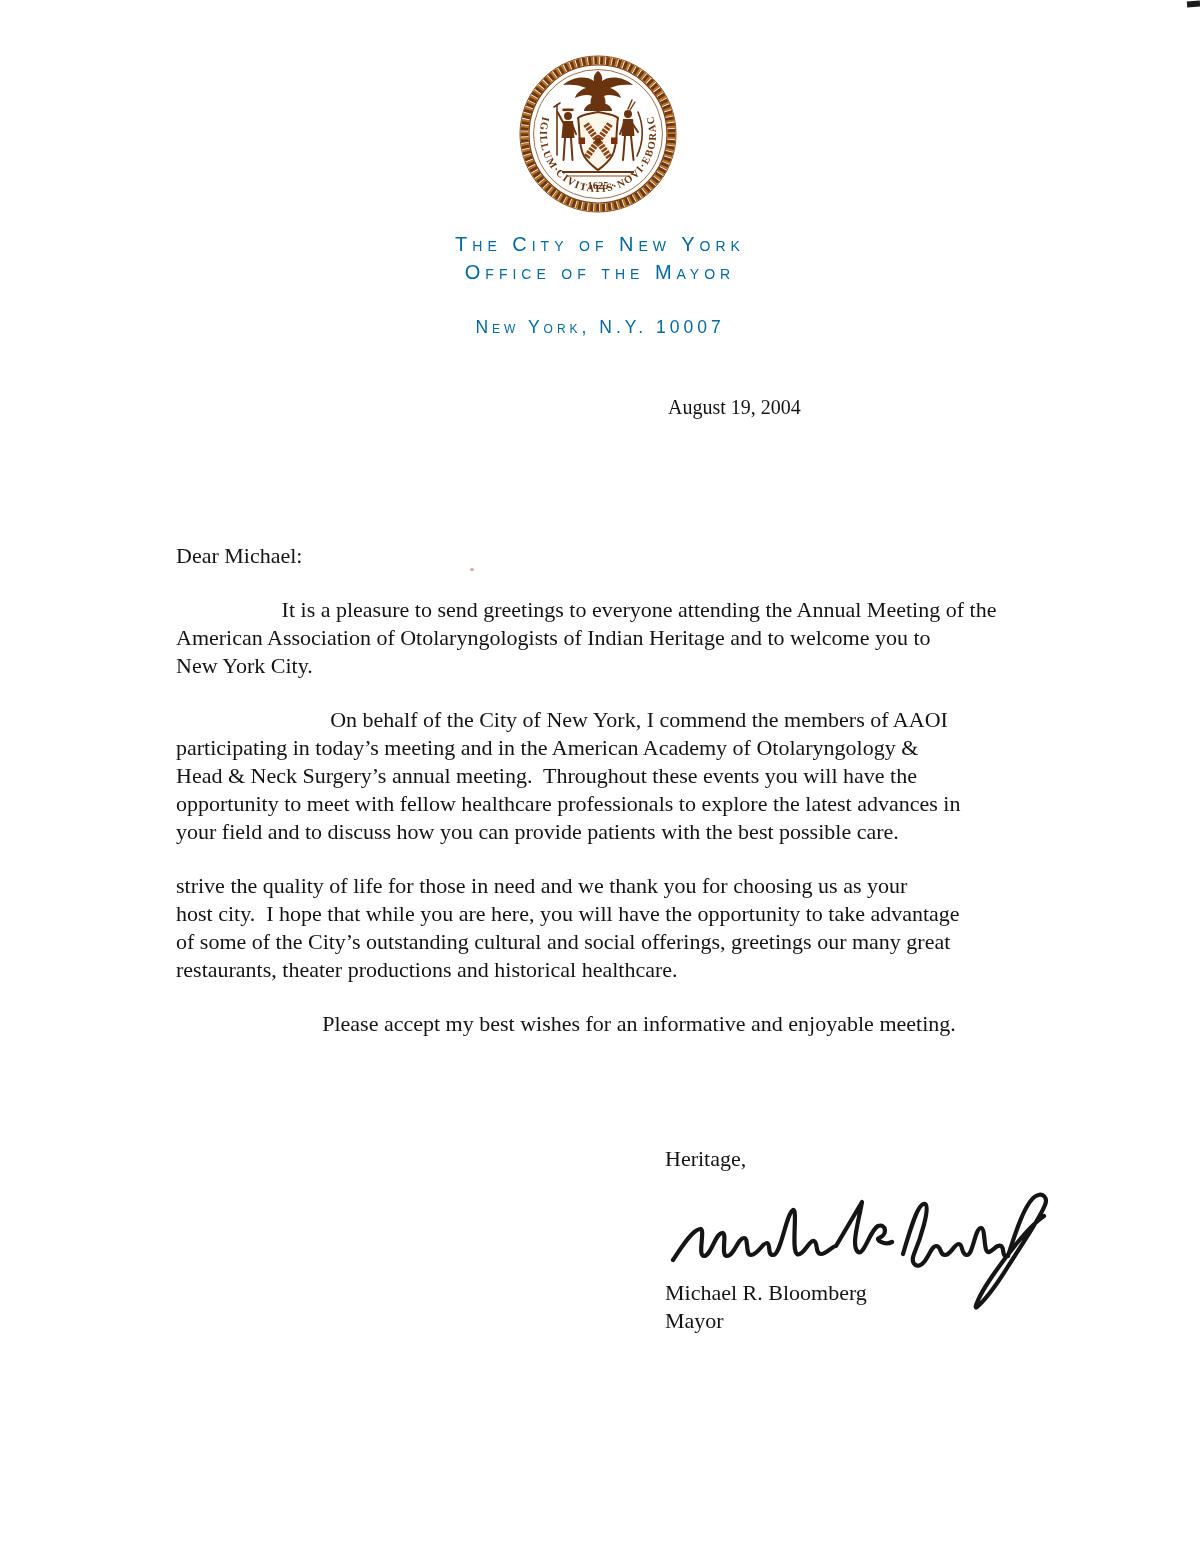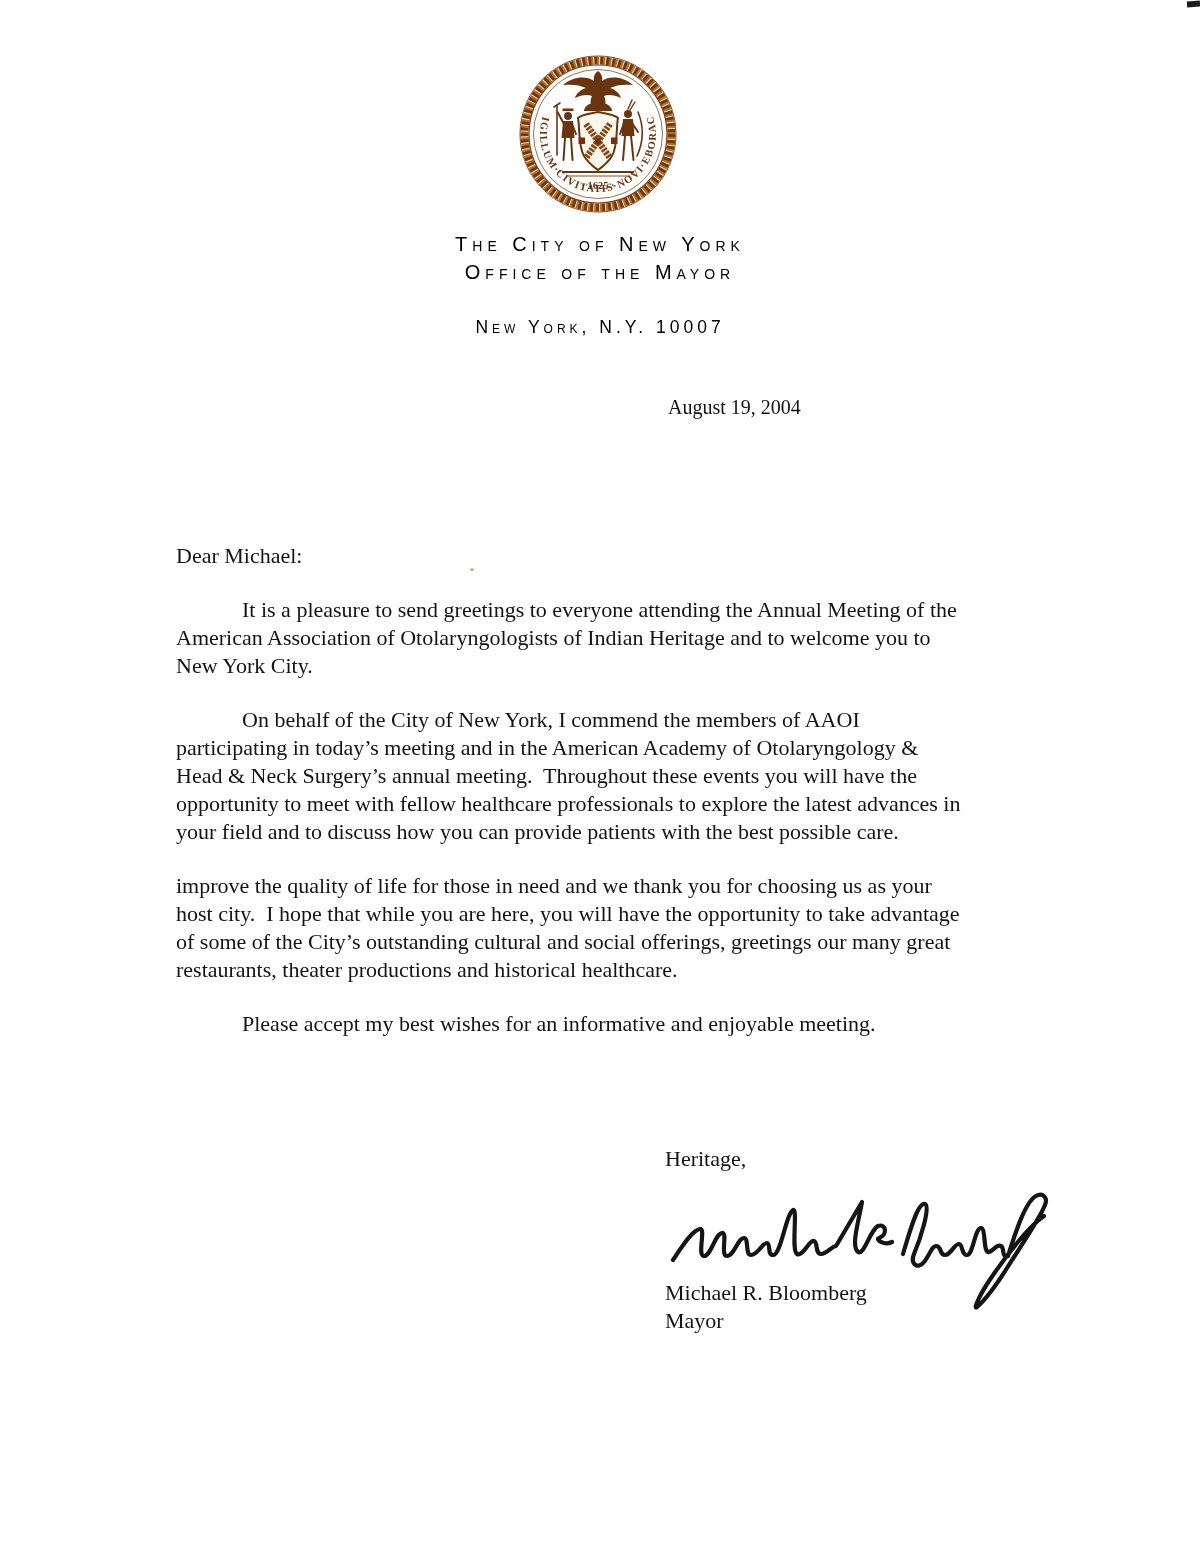--- a/index.html
+++ b/index.html
@@ -38,21 +38,21 @@
     left: 518px; top: 54px;
     width: 160px; height: 160px;
   }
 
   
   .letterhead {
     position: absolute;
     left: 0; right: 0;
     top: 230px;
     text-align: center;
-    color: #000000;
+    color: #0369a1;
     font-family: "Liberation Sans", sans-serif;
     font-variant: small-caps;
   }
   .lh-line1, .lh-line2 {
     font-size: 20px;
     letter-spacing: 5px;
     line-height: 28px;
     font-weight: 400;
   }
   .lh-line3 {
@@ -78,21 +78,21 @@
     position: absolute;
     left: 176px; top: 596px;
     width: 860px;
     font-size: 22px;
   }
   .letter-body p { margin: 0 0 26px 0; }
   .letter-body .line {
     line-height: 28px;
     white-space: pre;
   }
-  .letter-body .indent { padding-left: 66px; }
+  .letter-body .indent { padding-left: 66px; text-align: center; }
 
   .valediction {
     position: absolute;
     left: 665px; top: 1146px;
     font-size: 22px;
   }
   .signature {
     position: absolute;
     left: 648px; top: 1188px;
     width: 404px; height: 136px;
@@ -186,21 +186,21 @@
       <span class="line" style="display:block">New York City.</span>
     </p>
     <p>
       <span class="line indent" style="display:block">On behalf of the City of New York, I commend the members of AAOI</span>
       <span class="line" style="display:block">participating in today’s meeting and in the American Academy of Otolaryngology &amp;</span>
       <span class="line" style="display:block">Head &amp; Neck Surgery’s annual meeting.  Throughout these events you will have the</span>
       <span class="line" style="display:block">opportunity to meet with fellow healthcare professionals to explore the latest advances in</span>
       <span class="line" style="display:block">your field and to discuss how you can provide patients with the best possible care.</span>
     </p>
     <p>
-      <span class="line" style="display:block">improve the quality of life for those in need and we thank you for choosing us as your</span>
+      <span class="line" style="display:block">strive the quality of life for those in need and we thank you for choosing us as your</span>
       <span class="line" style="display:block">host city.  I hope that while you are here, you will have the opportunity to take advantage</span>
       <span class="line" style="display:block">of some of the City’s outstanding cultural and social offerings, greetings our many great</span>
       <span class="line" style="display:block">restaurants, theater productions and historical healthcare.</span>
     </p>
     <p>
       <span class="line indent" style="display:block">Please accept my best wishes for an informative and enjoyable meeting.</span>
     </p>
   </div>
 
   <div class="valediction">Heritage,</div>

